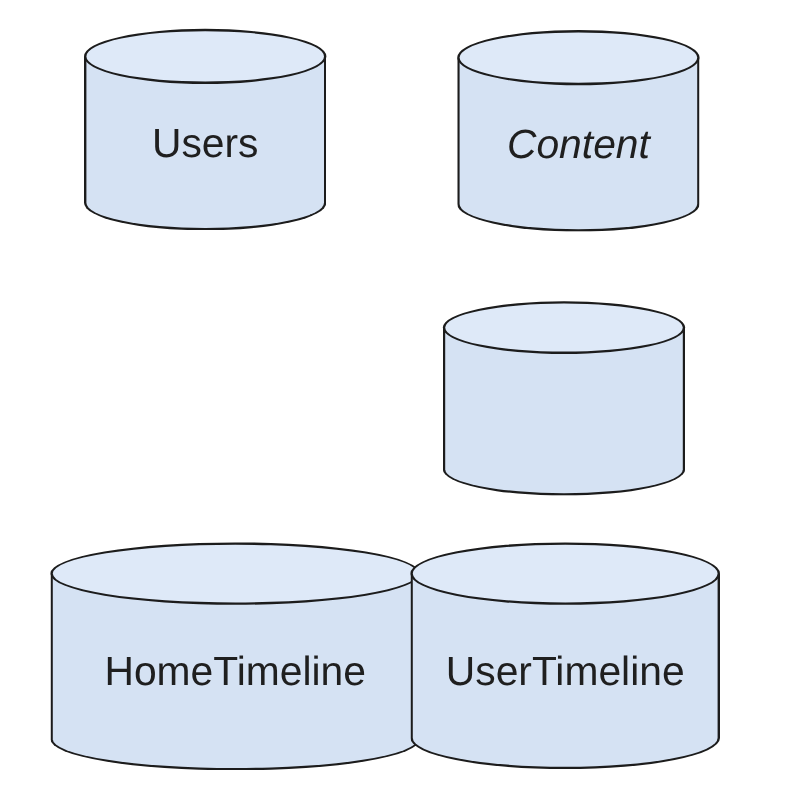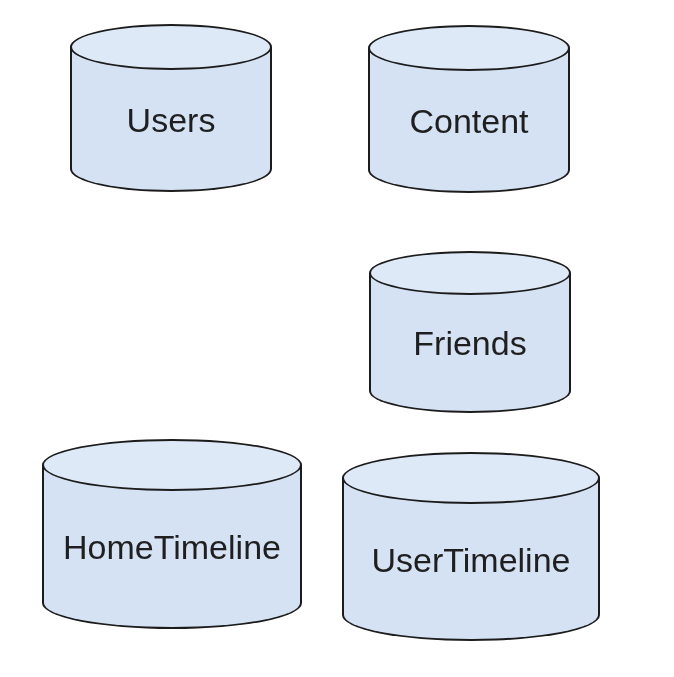--- a/index.html
+++ b/index.html
@@ -56,34 +56,33 @@
 <body>
 
 <div id="canvas" style="--bg: #ffffff; --body-fill: #d5e2f3; --top-fill: #dee9f8; --stroke: #1c1c1c; --label-color: #1f1f1f;">
 
   <div class="cylinder" style="left:70px; top:24px; width:202px; height:168px; --ry:23px;">
     <div class="cyl-body"></div>
     <div class="cyl-top"></div>
     <div class="cyl-label">Users</div>
   </div>
 
-  <div class="cylinder" style="left:368px; top:25px; width:202px; height:168px; --ry:23px;">
+  <div class="cylinder" style="left:381px; top:25px; width:202px; height:168px;font-style:italic; --ry:23px;">
     <div class="cyl-body"></div>
     <div class="cyl-top"></div>
     <div class="cyl-label">Content</div>
   </div>
 
 
   <div class="cylinder" style="left:369px; top:251px; width:202px; height:162px; --ry:22px;">
     <div class="cyl-body"></div>
     <div class="cyl-top"></div>
-    <div class="cyl-label">Friends</div>
   </div>
 
-  <div class="cylinder" style="left:42px; top:439px; width:260px; height:190px; --ry:26px;">
+  <div class="cylinder" style="left:42px; top:452px; width:260px; height:190px;padding-left:48px; --ry:26px;">
     <div class="cyl-body"></div>
     <div class="cyl-top"></div>
     <div class="cyl-label">HomeTimeline</div>
   </div>
 
   <div class="cylinder" style="left:342px; top:452px; width:258px; height:189px;text-decoration:underline; --ry:26px;">
     <div class="cyl-body"></div>
     <div class="cyl-top"></div>
     <div class="cyl-label">UserTimeline</div>
   </div>

